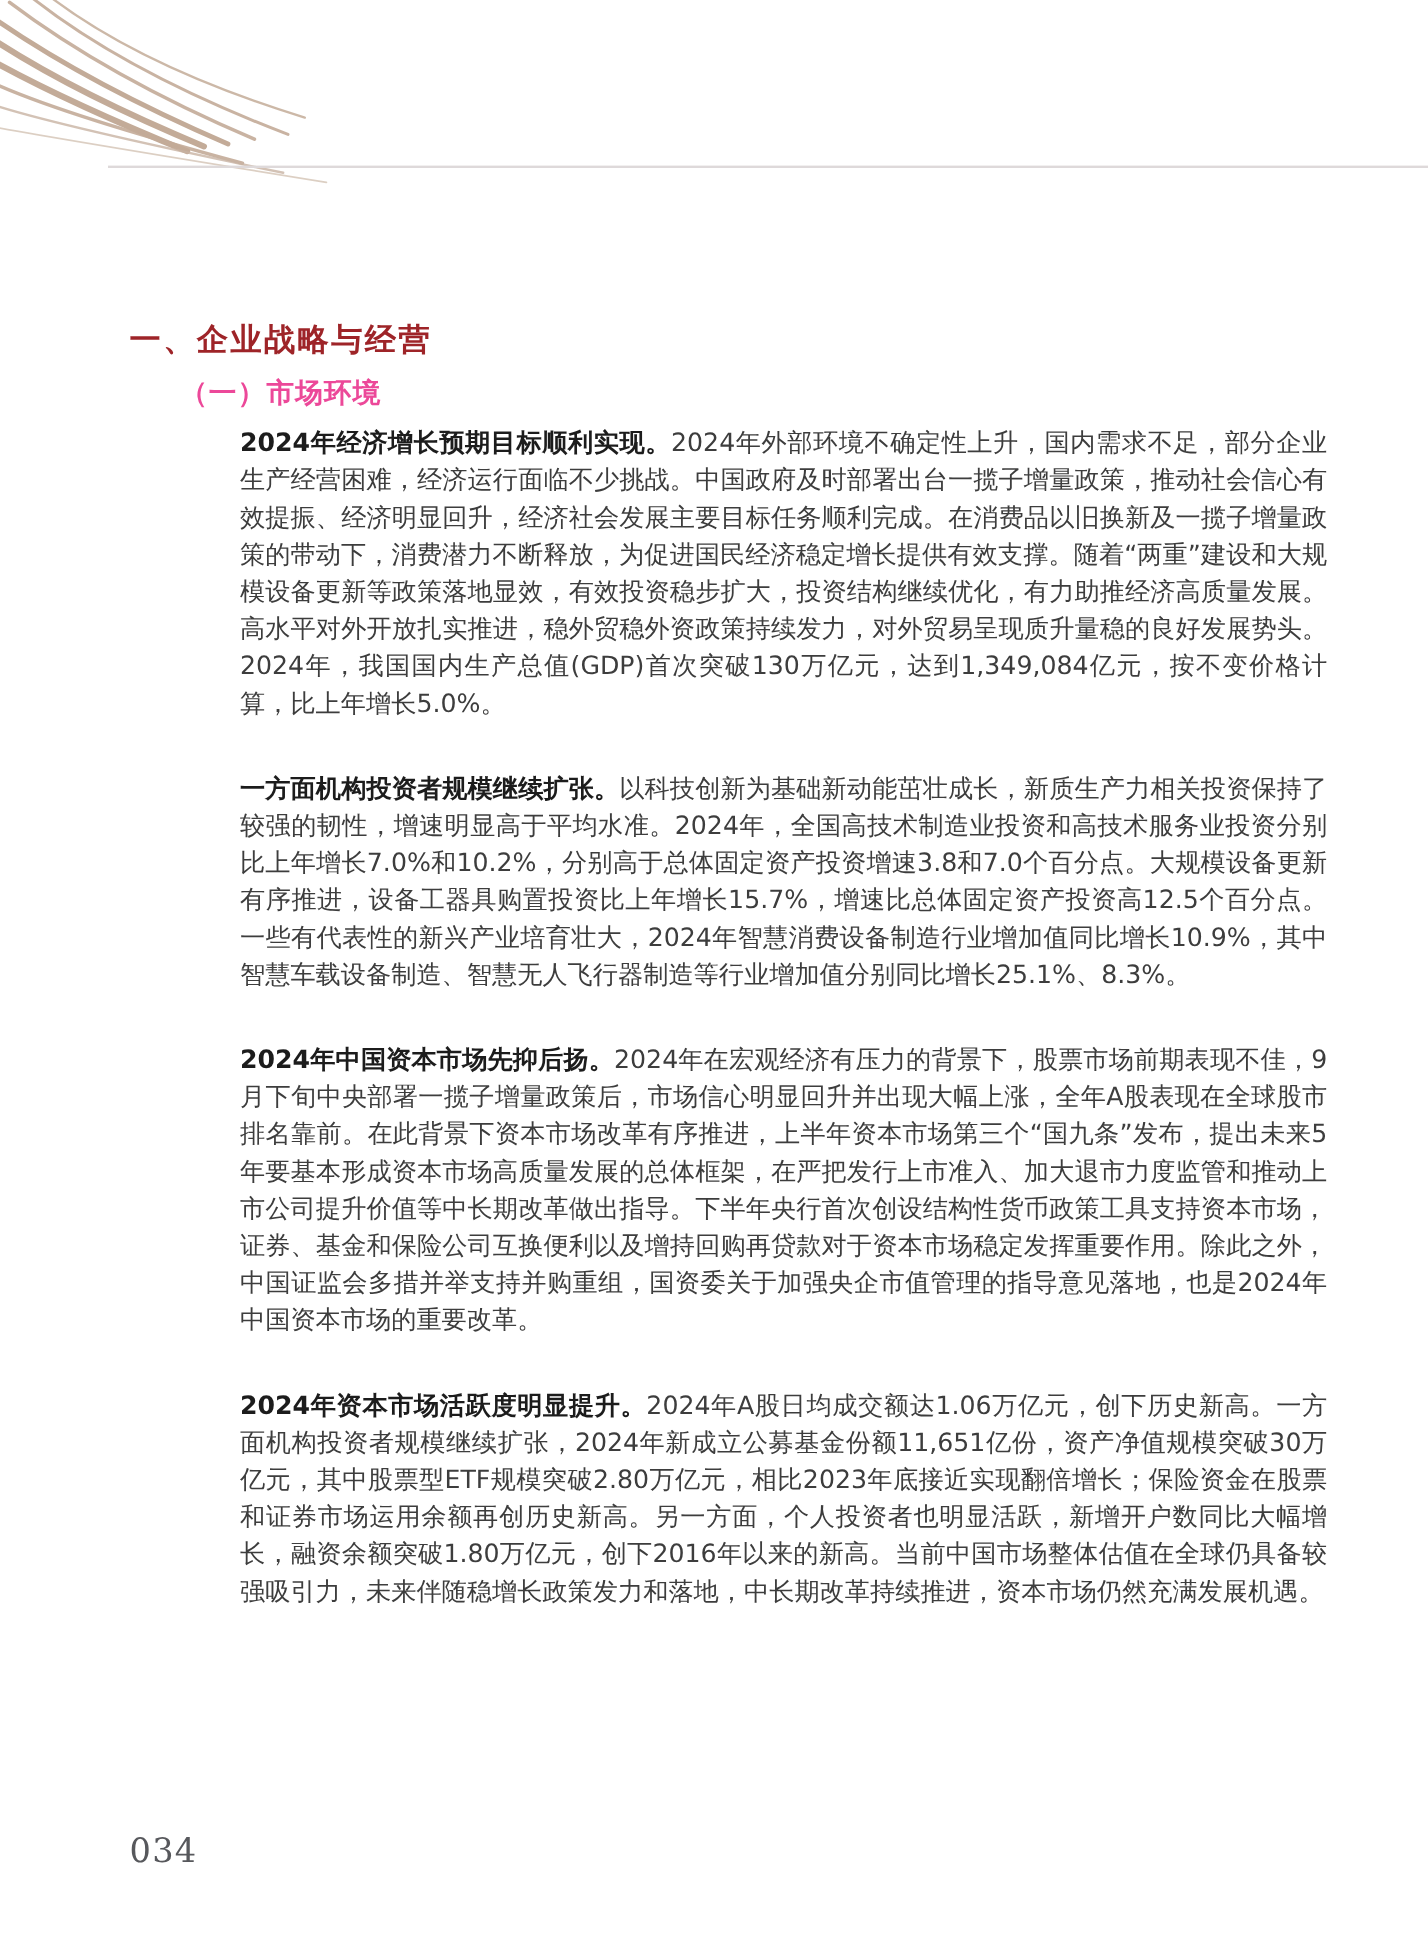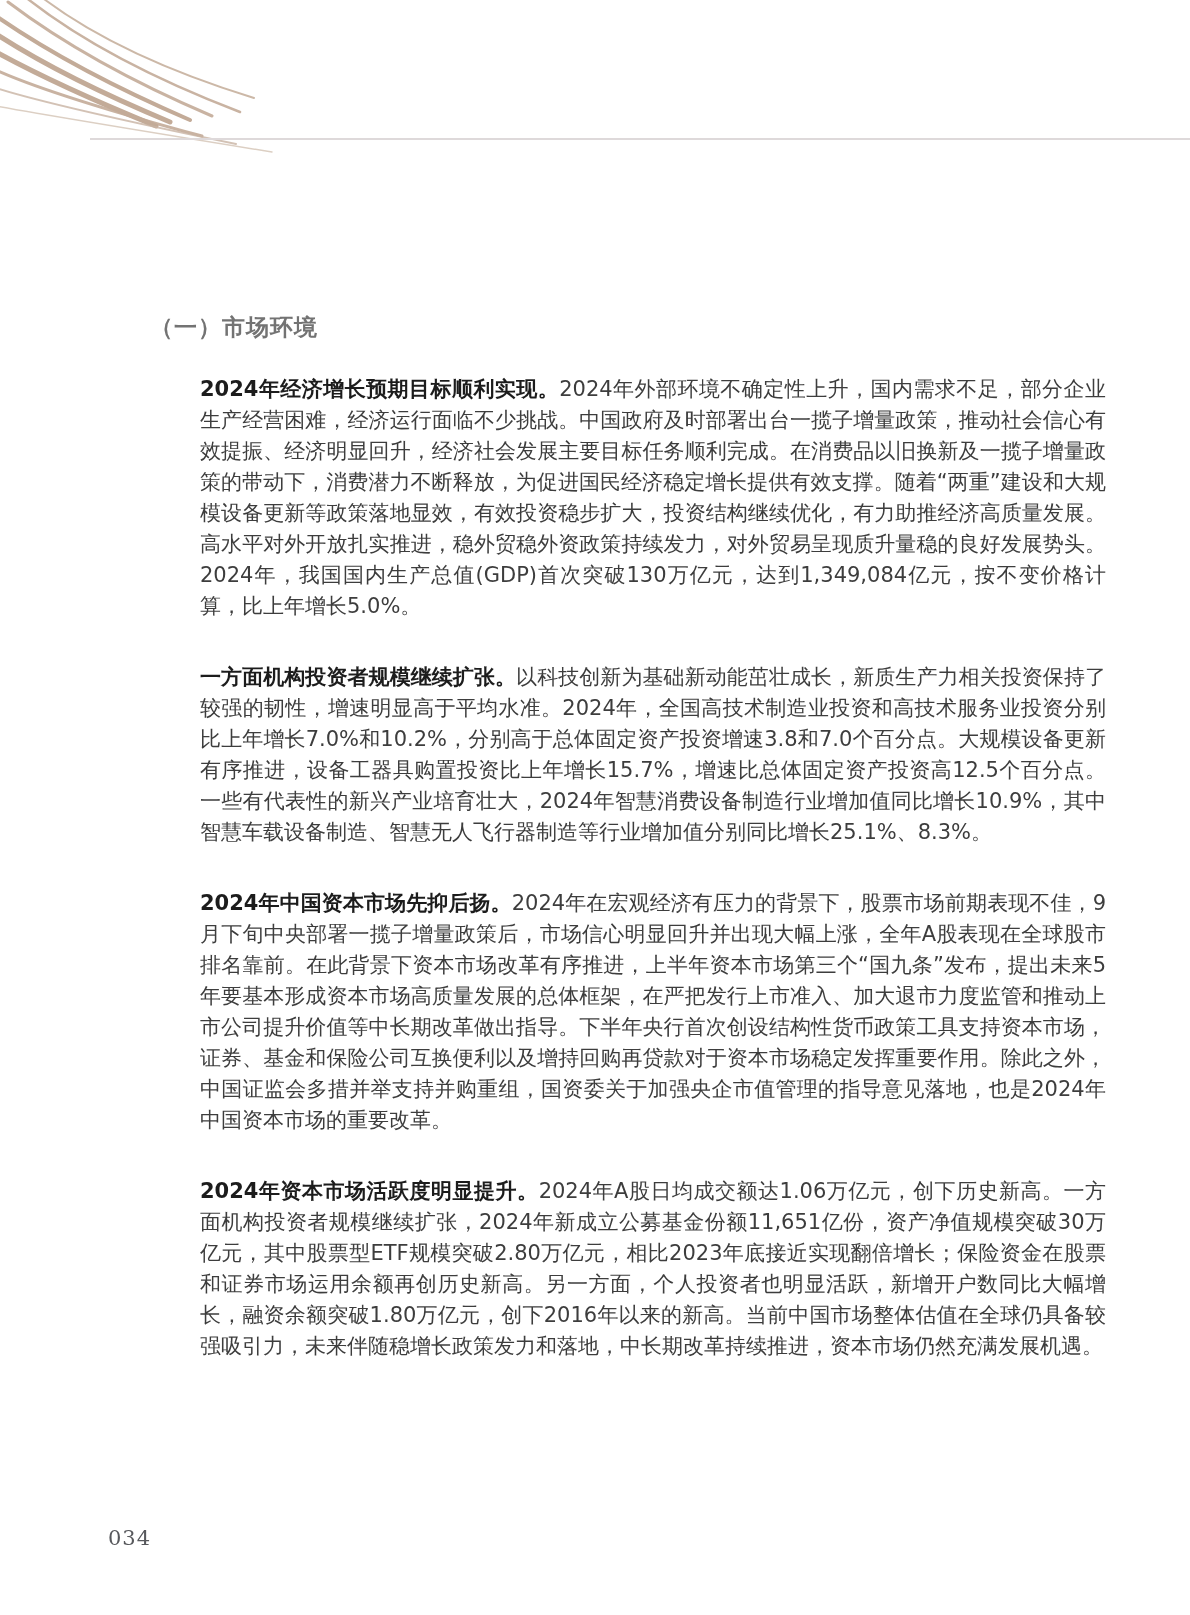--- a/index.html
+++ b/index.html
@@ -28,39 +28,38 @@
   }
 
   
   .section-heading{
     position:absolute;left:108px;top:266px;
     font-size:26px;font-weight:bold;color:#9e2428;
     letter-spacing:2px;white-space:nowrap;
   }
   .sub-heading{
     position:absolute;left:150px;top:312px;
-    font-size:23px;font-weight:bold;color:#737373;
+    font-size:23px;font-weight:bold;color:#ec4899;
     letter-spacing:1px;white-space:nowrap;
   }
 
   
   .content{
     position:absolute;left:200px;top:354px;width:906px;
     font-size:21px;line-height:31px;color:#3d3d3d;
     text-align:justify;
-    margin-top:20px;
   }
   .para{margin:0 0 40px 0;}
   .para .lead{font-weight:bold;color:#1c1c1c;}
 
   
   .page-number{
     position:absolute;left:108px;top:1526px;
     font-family:"DejaVu Serif","Liberation Serif",serif;
-    font-size:21px;color:#57585c;letter-spacing:1px;
+    font-size:28px;color:#57585c;letter-spacing:1px;
   }
 </style>
 </head>
 <body>
 
 <div class="page">
 
   <svg class="swoosh" viewBox="0 0 300 170" fill="none" xmlns="http://www.w3.org/2000/svg">
     <path d="M 40,-4 Q 118,56 254,98" stroke="#c3ab98" stroke-width="2" stroke-linecap="round" opacity="0.85"></path>
     <path d="M 24,-4 Q 104,60 240,112" stroke="#c3ab98" stroke-width="2.5" stroke-linecap="round" opacity="0.9"></path>
@@ -69,20 +68,21 @@
     <path d="M -4,34 Q 64,78 170,122" stroke="#c3ab98" stroke-width="5" stroke-linecap="round"></path>
     <path d="M -4,52 Q 58,86 156,126" stroke="#c3ab98" stroke-width="5" stroke-linecap="round"></path>
     <path d="M -4,70 Q 54,96 202,136" stroke="#c3ab98" stroke-width="3" stroke-linecap="round" opacity="0.9"></path>
     <path d="M -4,88 Q 52,106 236,144" stroke="#c8b3a2" stroke-width="2" stroke-linecap="round" opacity="0.8"></path>
     <path d="M -4,106 Q 50,116 272,152" stroke="#cdbaa9" stroke-width="1.5" stroke-linecap="round" opacity="0.7"></path>
   </svg>
 
 
   <div class="header-divider"></div>
 
+  <div class="section-heading">一、企业战略与经营</div>
 
   <div class="sub-heading">（一）市场环境</div>
 
   <div class="content">
     <p class="para"><span class="lead">2024年经济增长预期目标顺利实现。</span><span>2024年外部环境不确定性上升，国内需求不足，部分企业生产经营困难，经济运行面临不少挑战。中国政府及时部署出台一揽子增量政策，推动社会信心有效提振、经济明显回升，经济社会发展主要目标任务顺利完成。在消费品以旧换新及一揽子增量政策的带动下，消费潜力不断释放，为促进国民经济稳定增长提供有效支撑。随着“两重”建设和大规模设备更新等政策落地显效，有效投资稳步扩大，投资结构继续优化，有力助推经济高质量发展。高水平对外开放扎实推进，稳外贸稳外资政策持续发力，对外贸易呈现质升量稳的良好发展势头。2024年，我国国内生产总值(GDP)首次突破130万亿元，达到1,349,084亿元，按不变价格计算，比上年增长5.0%。</span></p>
     <p class="para"><span class="lead">一方面机构投资者规模继续扩张。</span><span>以科技创新为基础新动能茁壮成长，新质生产力相关投资保持了较强的韧性，增速明显高于平均水准。2024年，全国高技术制造业投资和高技术服务业投资分别比上年增长7.0%和10.2%，分别高于总体固定资产投资增速3.8和7.0个百分点。大规模设备更新有序推进，设备工器具购置投资比上年增长15.7%，增速比总体固定资产投资高12.5个百分点。一些有代表性的新兴产业培育壮大，2024年智慧消费设备制造行业增加值同比增长10.9%，其中智慧车载设备制造、智慧无人飞行器制造等行业增加值分别同比增长25.1%、8.3%。</span></p>
     <p class="para"><span class="lead">2024年中国资本市场先抑后扬。</span><span>2024年在宏观经济有压力的背景下，股票市场前期表现不佳，9月下旬中央部署一揽子增量政策后，市场信心明显回升并出现大幅上涨，全年A股表现在全球股市排名靠前。在此背景下资本市场改革有序推进，上半年资本市场第三个“国九条”发布，提出未来5年要基本形成资本市场高质量发展的总体框架，在严把发行上市准入、加大退市力度监管和推动上市公司提升价值等中长期改革做出指导。下半年央行首次创设结构性货币政策工具支持资本市场，证券、基金和保险公司互换便利以及增持回购再贷款对于资本市场稳定发挥重要作用。除此之外，中国证监会多措并举支持并购重组，国资委关于加强央企市值管理的指导意见落地，也是2024年中国资本市场的重要改革。</span></p>
     <p class="para"><span class="lead">2024年资本市场活跃度明显提升。</span><span>2024年A股日均成交额达1.06万亿元，创下历史新高。一方面机构投资者规模继续扩张，2024年新成立公募基金份额11,651亿份，资产净值规模突破30万亿元，其中股票型ETF规模突破2.80万亿元，相比2023年底接近实现翻倍增长；保险资金在股票和证券市场运用余额再创历史新高。另一方面，个人投资者也明显活跃，新增开户数同比大幅增长，融资余额突破1.80万亿元，创下2016年以来的新高。当前中国市场整体估值在全球仍具备较强吸引力，未来伴随稳增长政策发力和落地，中长期改革持续推进，资本市场仍然充满发展机遇。</span></p>
   </div>
 

